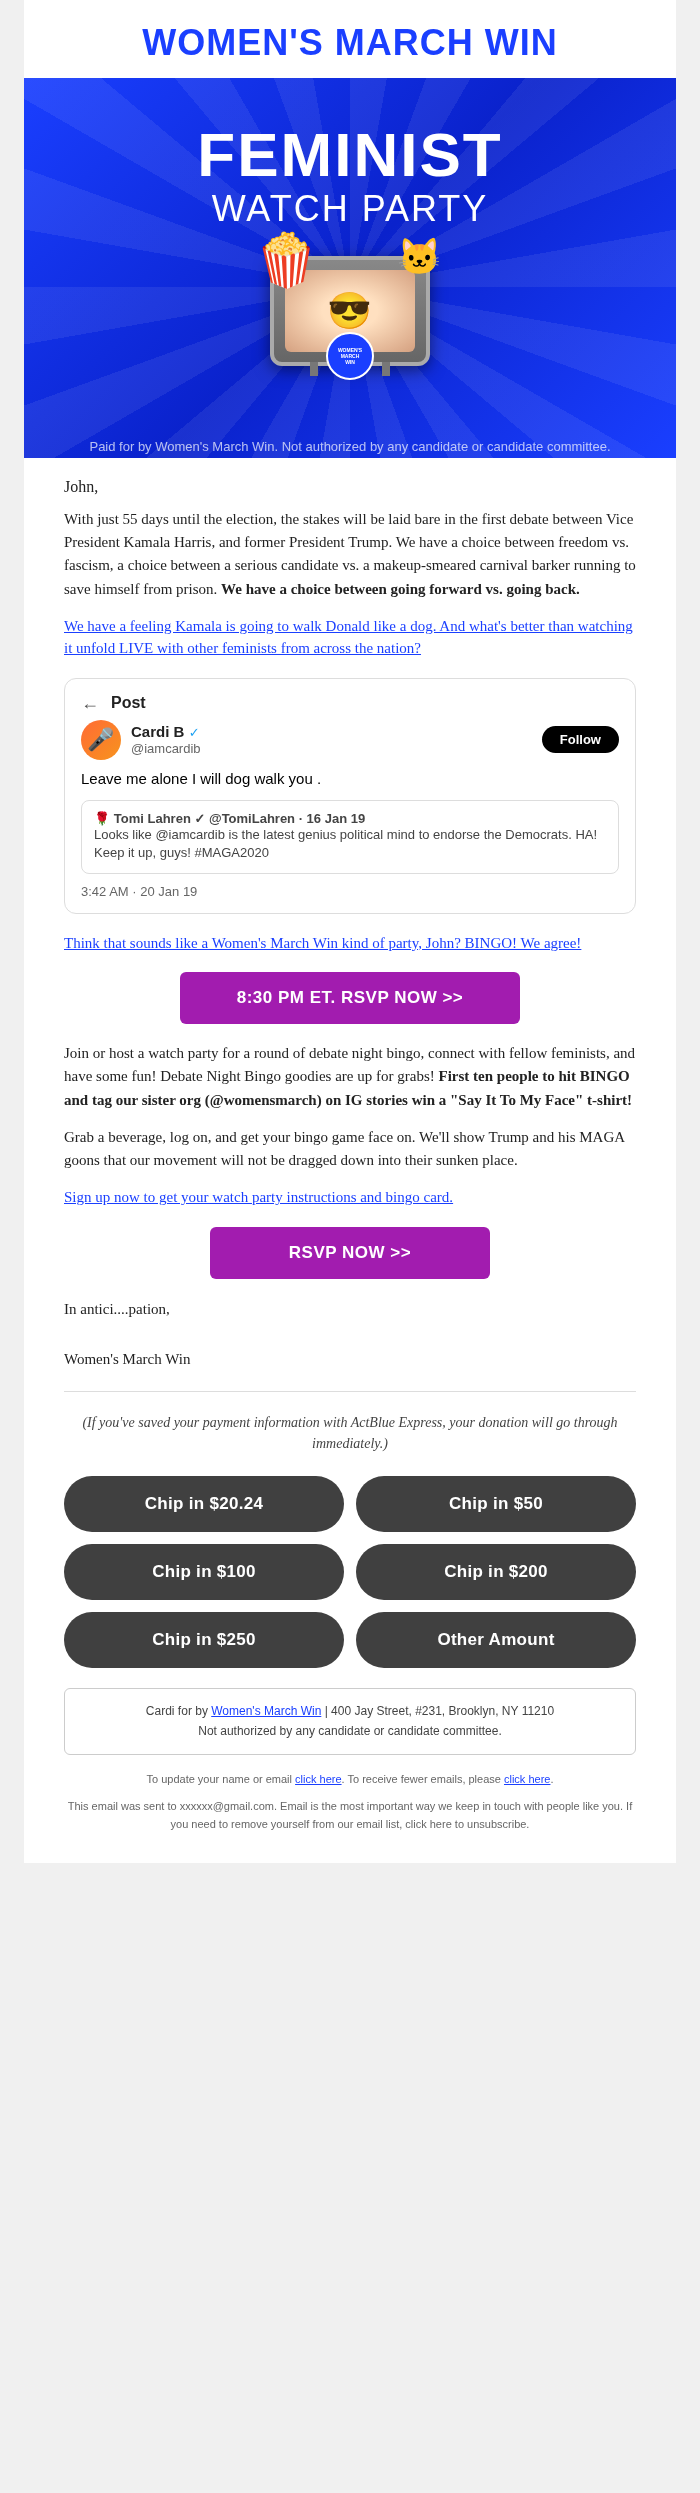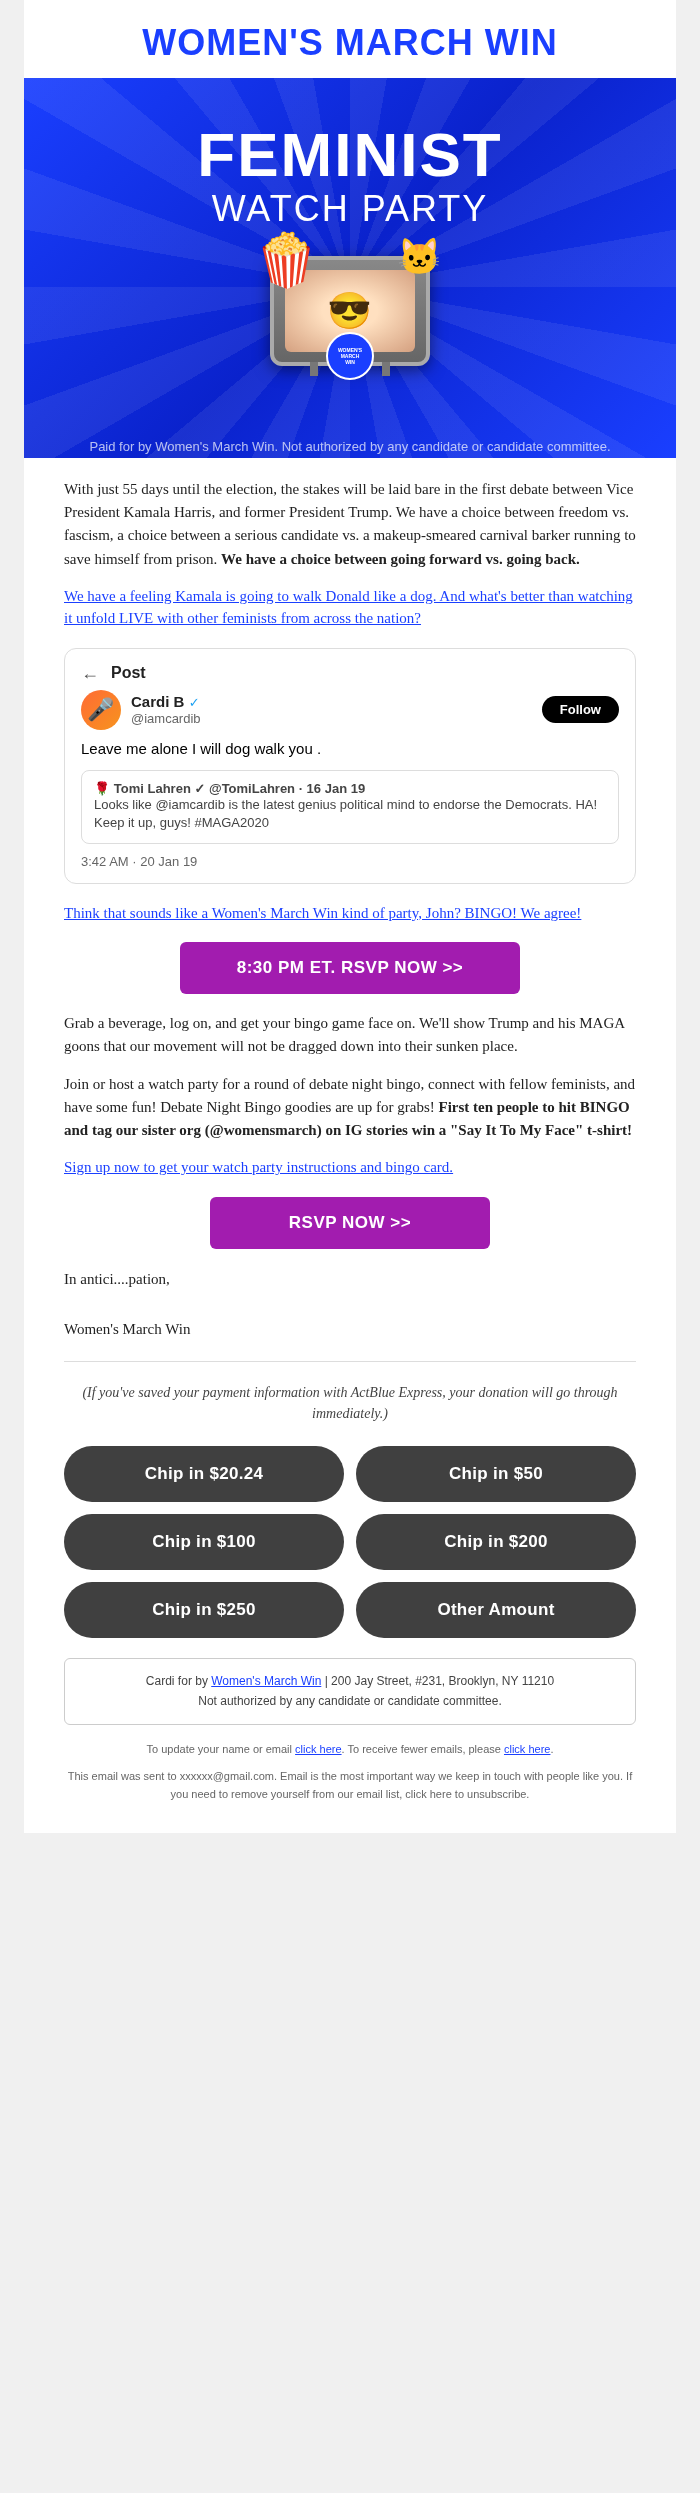--- a/index.html
+++ b/index.html
@@ -400,20 +400,21 @@
             </div>
           </div>
         </div>
       </div>
       <div class="hero-footer-note">Paid for by Women's March Win. Not authorized by any candidate or candidate committee.</div>
     </div>
   </div>
 
   <div class="email-body">
 
+    <p class="salutation">John,</p>
 
     <p class="body-text">
       <span>With just 55 days until the election, the stakes will be laid bare in the first debate between Vice President Kamala Harris, and former President Trump. We have a choice between freedom vs. fascism, a choice between a serious candidate vs. a makeup-smeared carnival barker running to save himself from prison. </span><strong>We have a choice between going forward vs. going back.</strong>
     </p>
 
     <a class="link-text">We have a feeling Kamala is going to walk Donald like a dog. And what's better than watching it unfold LIVE with other feminists from across the nation?</a>
 
     
     <div class="tweet-card">
       <div class="tweet-header">
@@ -438,25 +439,25 @@
         <div class="tweet-quote-user">🌹 Tomi Lahren ✓ @TomiLahren · 16 Jan 19</div>
         <div class="tweet-quote-text">Looks like @iamcardib is the latest genius political mind to endorse the Democrats. HA! Keep it up, guys! #MAGA2020</div>
       </div>
       <div class="tweet-timestamp">3:42 AM · 20 Jan 19</div>
     </div>
 
     <a class="link-text">Think that sounds like a Women's March Win kind of party, John? BINGO! We agree! </a>
 
     <button class="cta-button" style="max-width:340px; width:100%;">8:30 PM ET. RSVP NOW &gt;&gt;</button>
 
-    <p class="body-text">Grab a beverage, log on, and get your bingo game face on. We'll show Trump and his MAGA goons that our movement will not be dragged down into their sunken place.</p>
-
     <p class="body-text">
       <span>Join or host a watch party for a round of debate night bingo, connect with fellow feminists, and have some fun! Debate Night Bingo goodies are up for grabs! </span><strong>First ten people to hit BINGO and tag our sister org (@womensmarch) on IG stories win a "Say It To My Face" t-shirt!</strong>
     </p>
+
+    <p class="body-text">Grab a beverage, log on, and get your bingo game face on. We'll show Trump and his MAGA goons that our movement will not be dragged down into their sunken place.</p>
 
     <a class="link-text">Sign up now to get your watch party instructions and bingo card. </a>
 
     <button class="cta-button" style="max-width:280px; width:100%;">RSVP NOW &gt;&gt;</button>
 
     <p class="sign-off">In antici....pation,</p>
     <br>
     <p class="sign-off">Women's March Win</p>
 
     <hr class="divider">
@@ -468,21 +469,21 @@
       <button class="donation-btn">Chip in $20.24</button>
       <button class="donation-btn">Chip in $50</button>
       <button class="donation-btn">Chip in $100</button>
       <button class="donation-btn">Chip in $200</button>
       <button class="donation-btn">Chip in $250</button>
       <button class="donation-btn">Other Amount</button>
     </div>
 
     
     <div class="footer-box">
-      <span>Cardi for by </span><a href="#">Women's March Win</a><span> | 200 Jay Street, #231, Brooklyn, NY 11210</span><br>
+      <span>Cardi for by </span><a href="#">Women's March Win</a><span> | 400 Jay Street, #231, Brooklyn, NY 11210</span><br>
       <span>Not authorized by any candidate or candidate committee.</span>
     </div>
 
     <p class="footer-legal">
       <span>To update your name or email </span><a href="#">click here</a><span>. To receive fewer emails, please </span><a href="#">click here</a><span>.</span>
     </p>
 
     <p class="footer-legal">This email was sent to xxxxxx@gmail.com. Email is the most important way we keep in touch with people like you. If you need to remove yourself from our email list, click here to unsubscribe.</p>
 
   </div>

